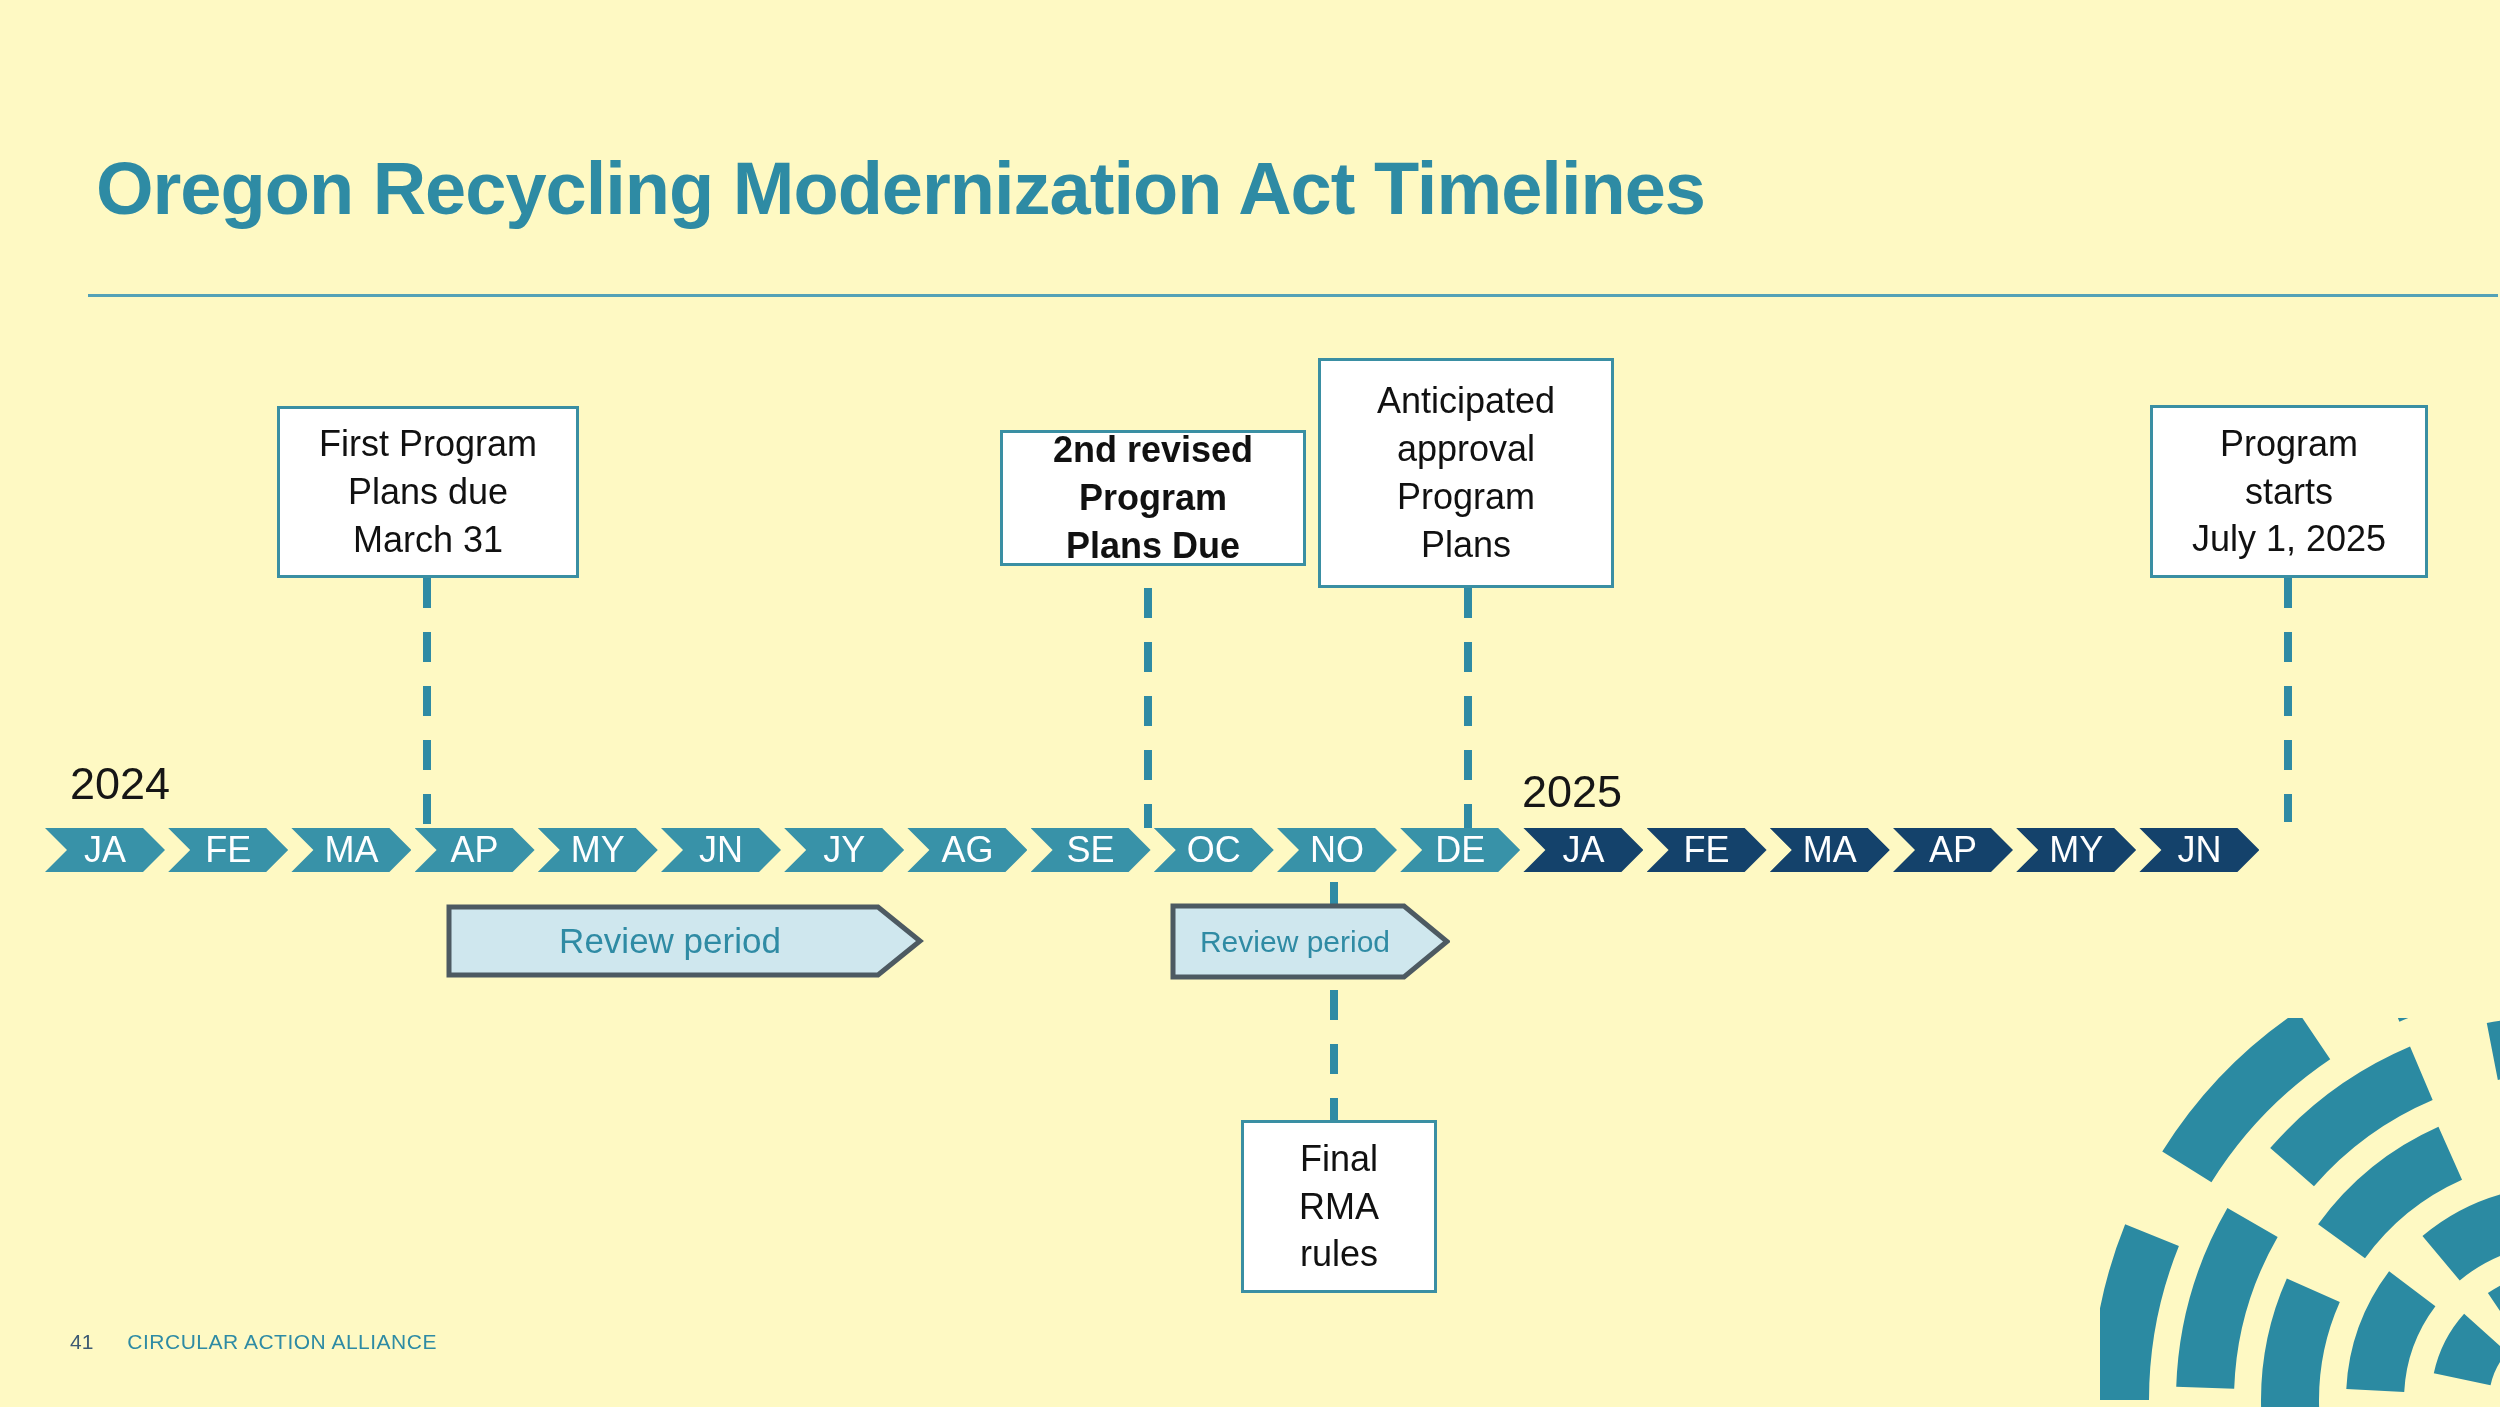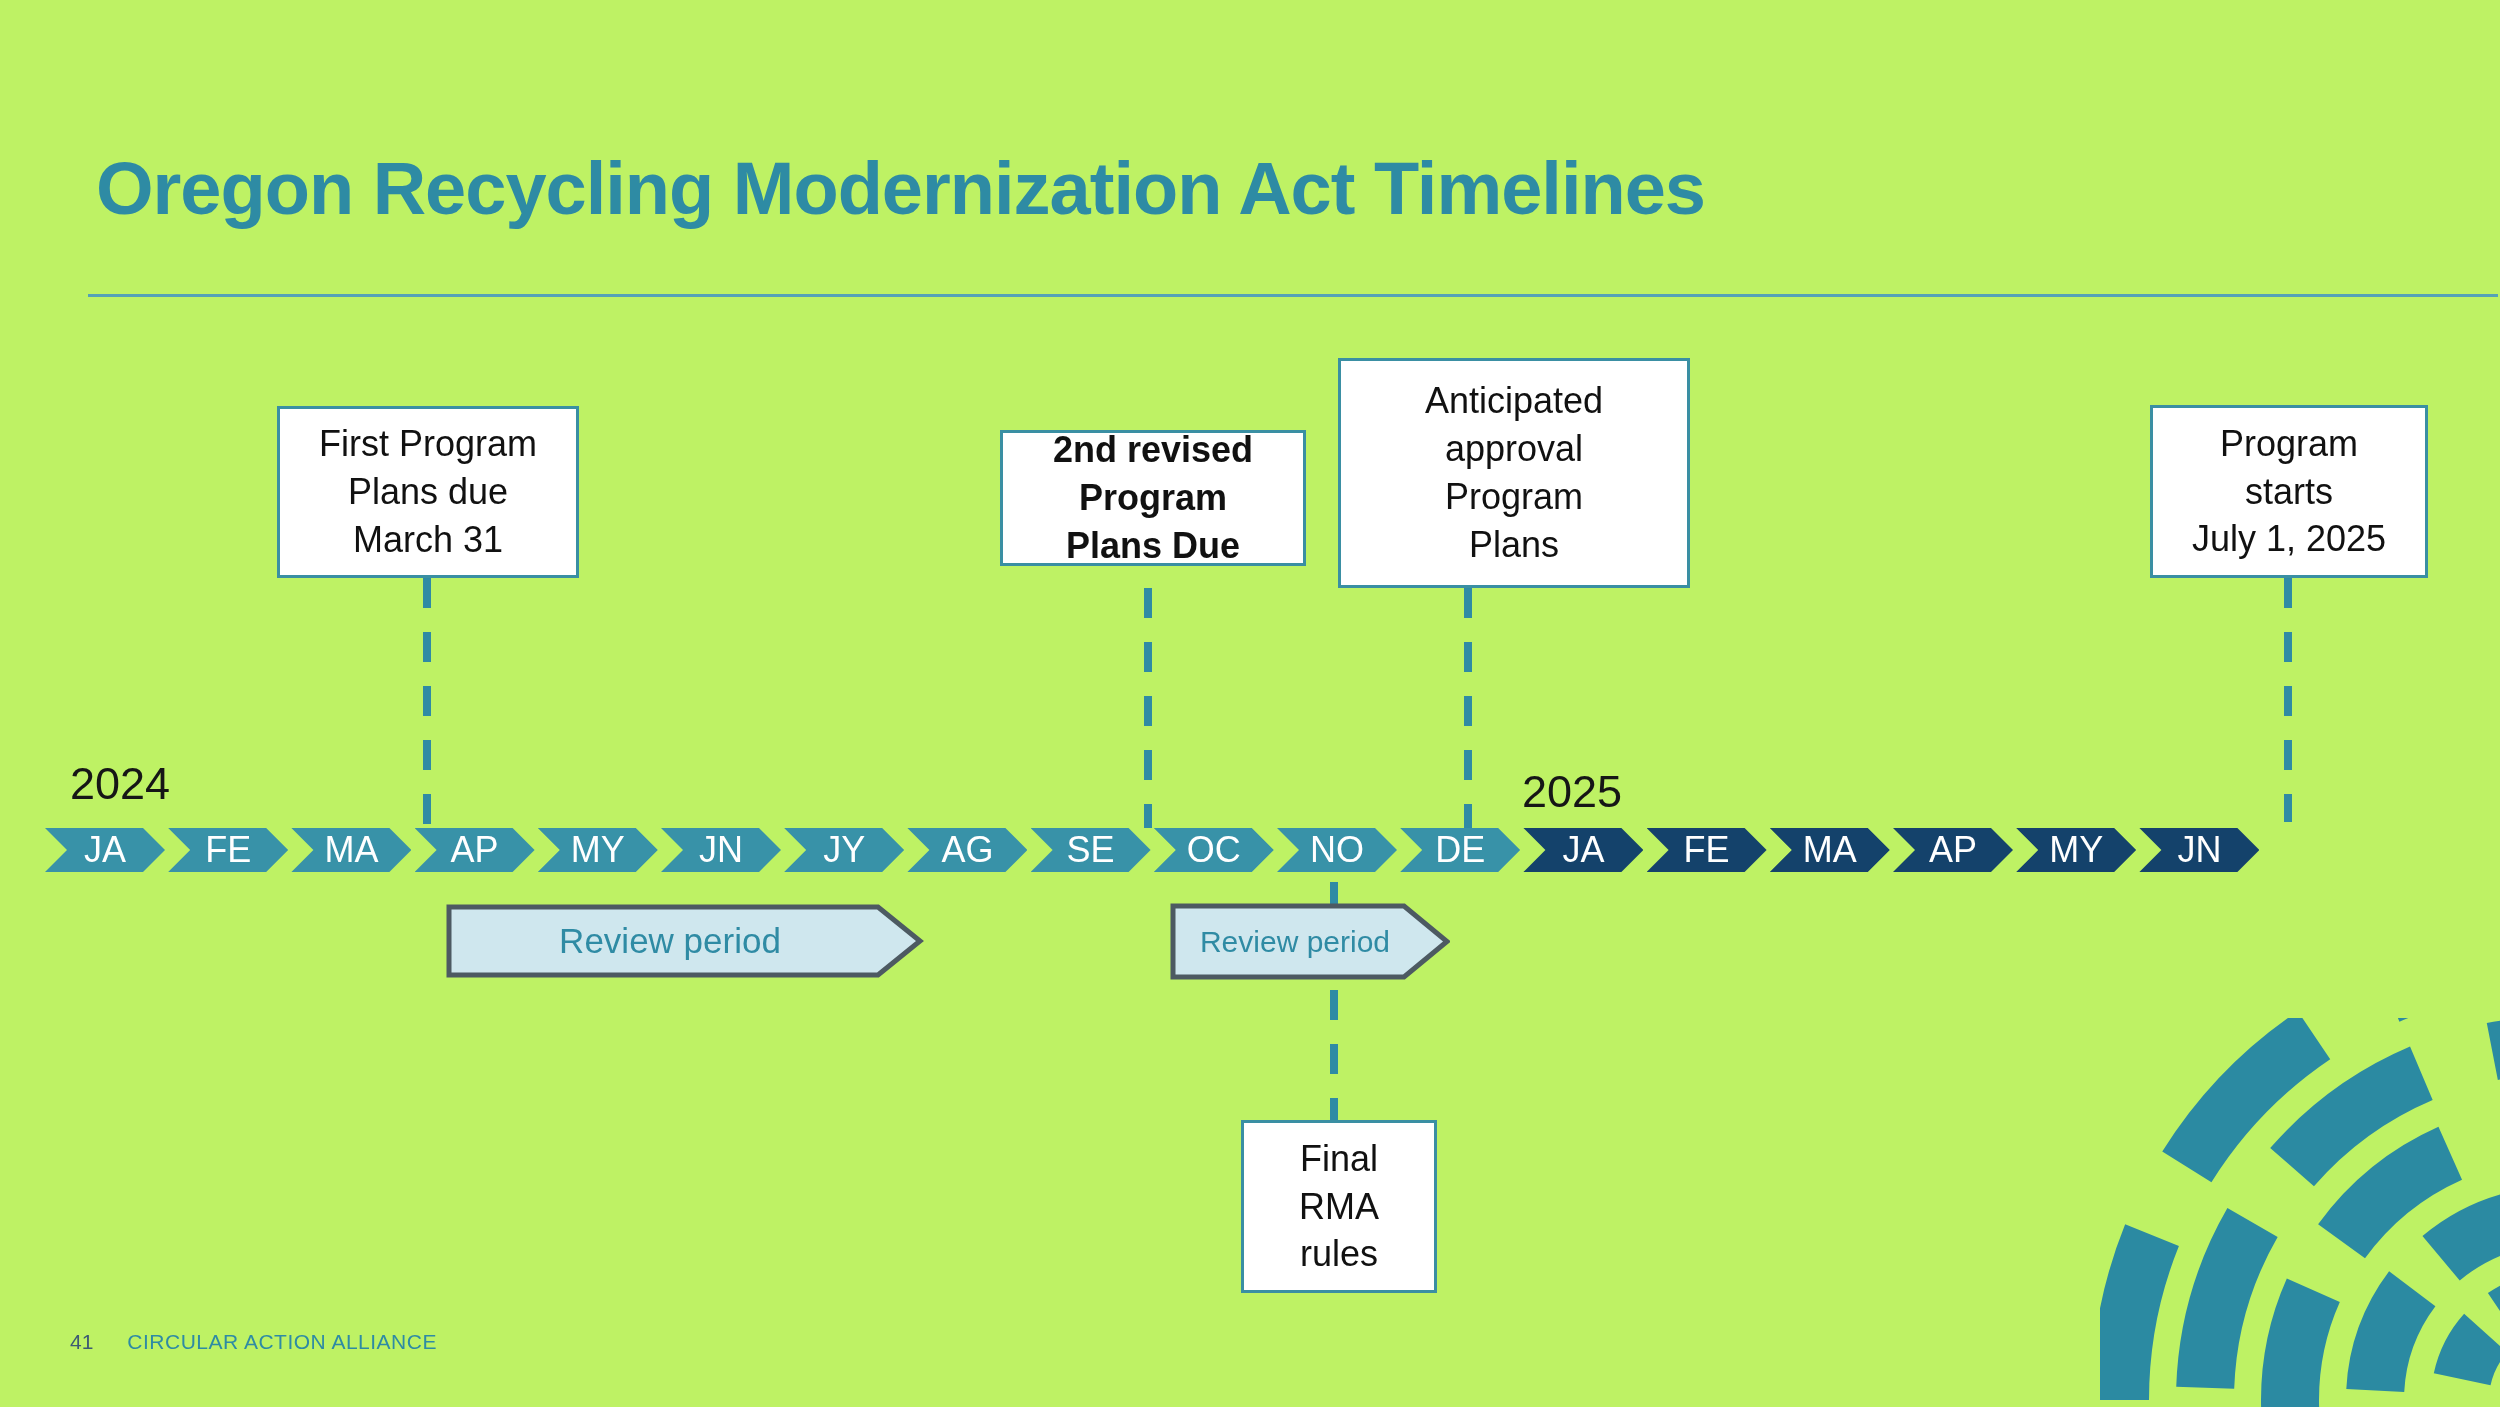--- a/index.html
+++ b/index.html
@@ -1,38 +1,38 @@
 <!DOCTYPE html>
 <html style="--title-teal: #2e8ba4; --rule-teal: #54a2b6; --chevron-teal-2024: #3892a8; --chevron-navy-2025: #14426b; --dashed-line-teal: #2f8ba4; --callout-border: #3a8fa3; --callout-text: #111111; --bar-fill: #cfe7ee; --bar-border: #4d5a62; --bar-text: #2f8ba4; --logo-teal: #2b8aa2; --year-label: #161616; --month-text: #ffffff; --footer-number: #3d5a73;"><head>
 <meta charset="utf-8">
 <style>
   html,body { margin:0; padding:0; background:#ffffff; }
   .slide {
-    position:relative; width:2500px; height:1407px; background:#bef264;
+    position:relative; width:2500px; height:1407px; background:#fef9c3;
     overflow:hidden; font-family:"Liberation Sans", sans-serif;
   }
   .title {
     position:absolute; left:96px; top:146px; font-size:74px; font-weight:bold;
     color:var(--title-teal,#2e8ba4); letter-spacing:-1px; white-space:nowrap;
   }
   .title-rule {
     position:absolute; left:88px; top:294px; width:2410px; height:3px;
     background:var(--rule-teal,#54a2b6);
   }
   .callout {
     position:absolute; background:#ffffff;
     border:3px solid var(--callout-border,#3a8fa3);
     color:var(--callout-text,#111111);
     display:flex; align-items:center; justify-content:center; text-align:center;
     white-space:pre-line; font-size:36px; line-height:1.33; z-index:4;
     box-sizing:border-box;
   }
   .c1 { left:277px;  top:406px; width:302px; height:172px; }
   .c2 { left:1000px; top:430px; width:306px; height:136px;font-weight:bold; }
-  .c3 { left:1318px; top:358px; width:352px; height:230px;margin-left:20px; }
+  .c3 { left:1318px; top:358px; width:296px; height:230px; }
   .c4 { left:2150px; top:405px; width:278px; height:173px; }
   .c5 { left:1241px; top:1120px; width:196px; height:173px; }
   .dash-v {
     position:absolute; width:8px; z-index:2;
     background-image:repeating-linear-gradient(to bottom,
       var(--dashed-line-teal,#2f8ba4) 0 30px, transparent 30px 54px);
   }
   .l1 { left:423px;  top:578px; height:250px; }
   .l2 { left:1144px; top:588px; height:240px; }
   .l3 { left:1464px; top:588px; height:240px; }

